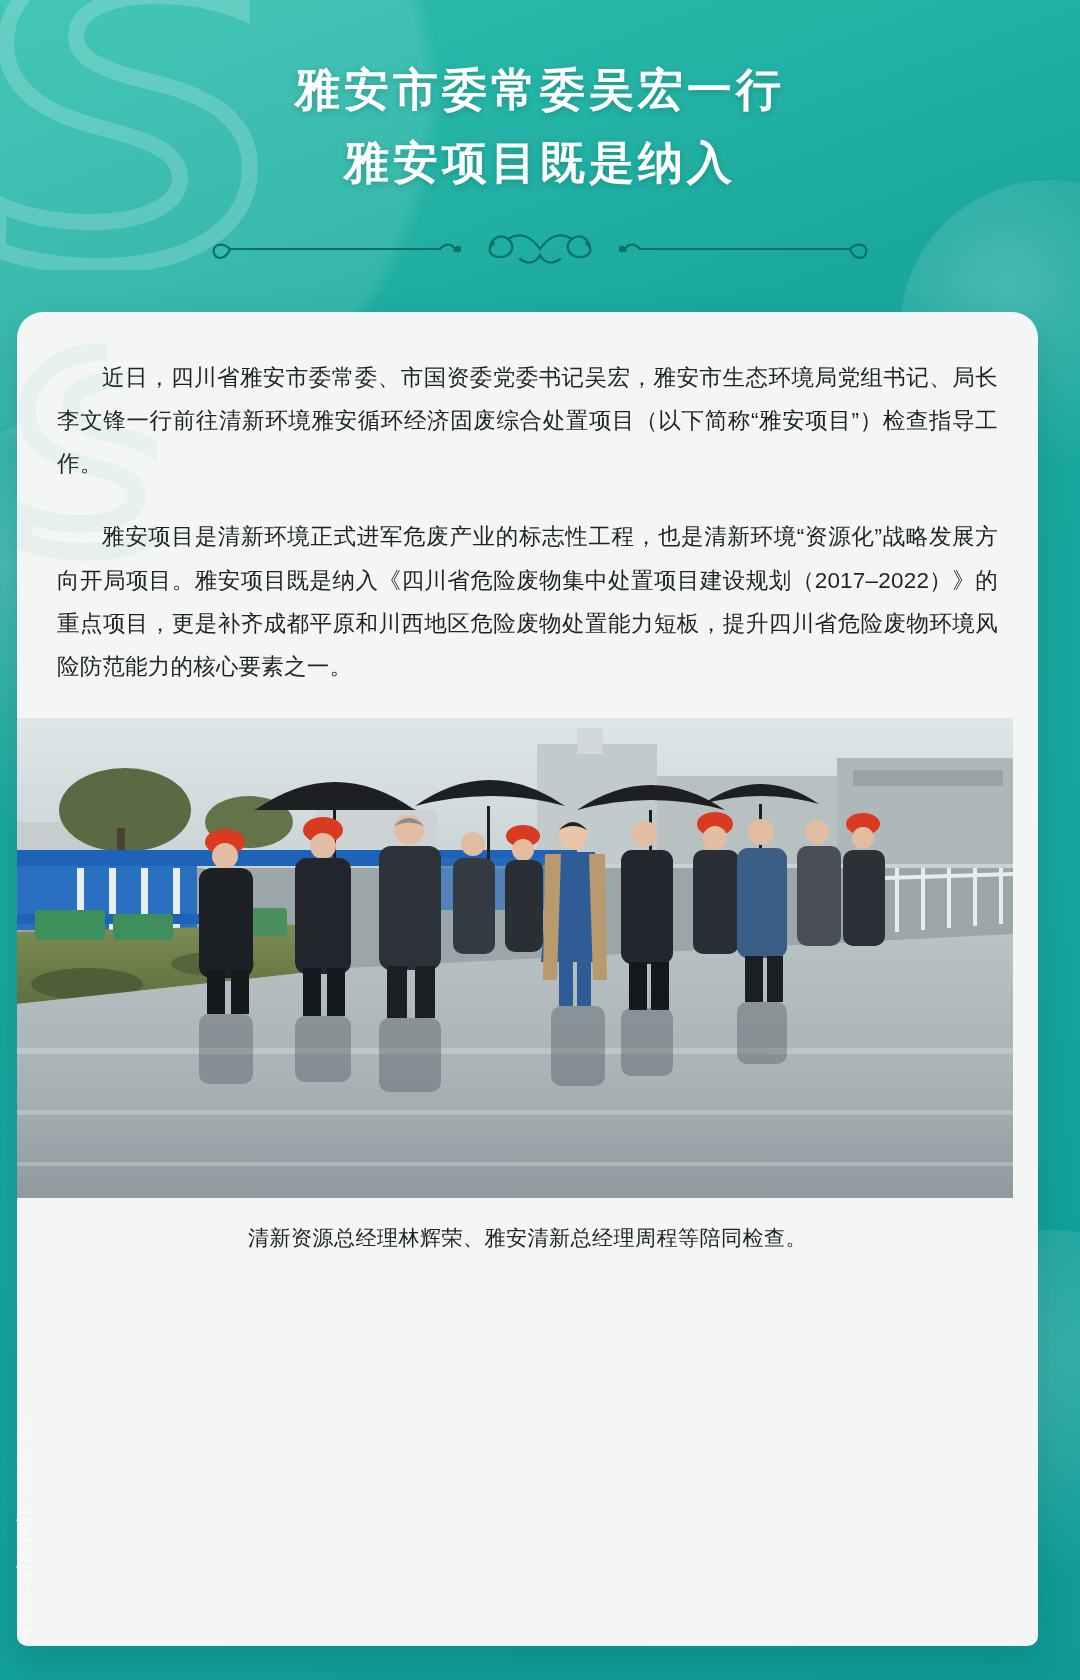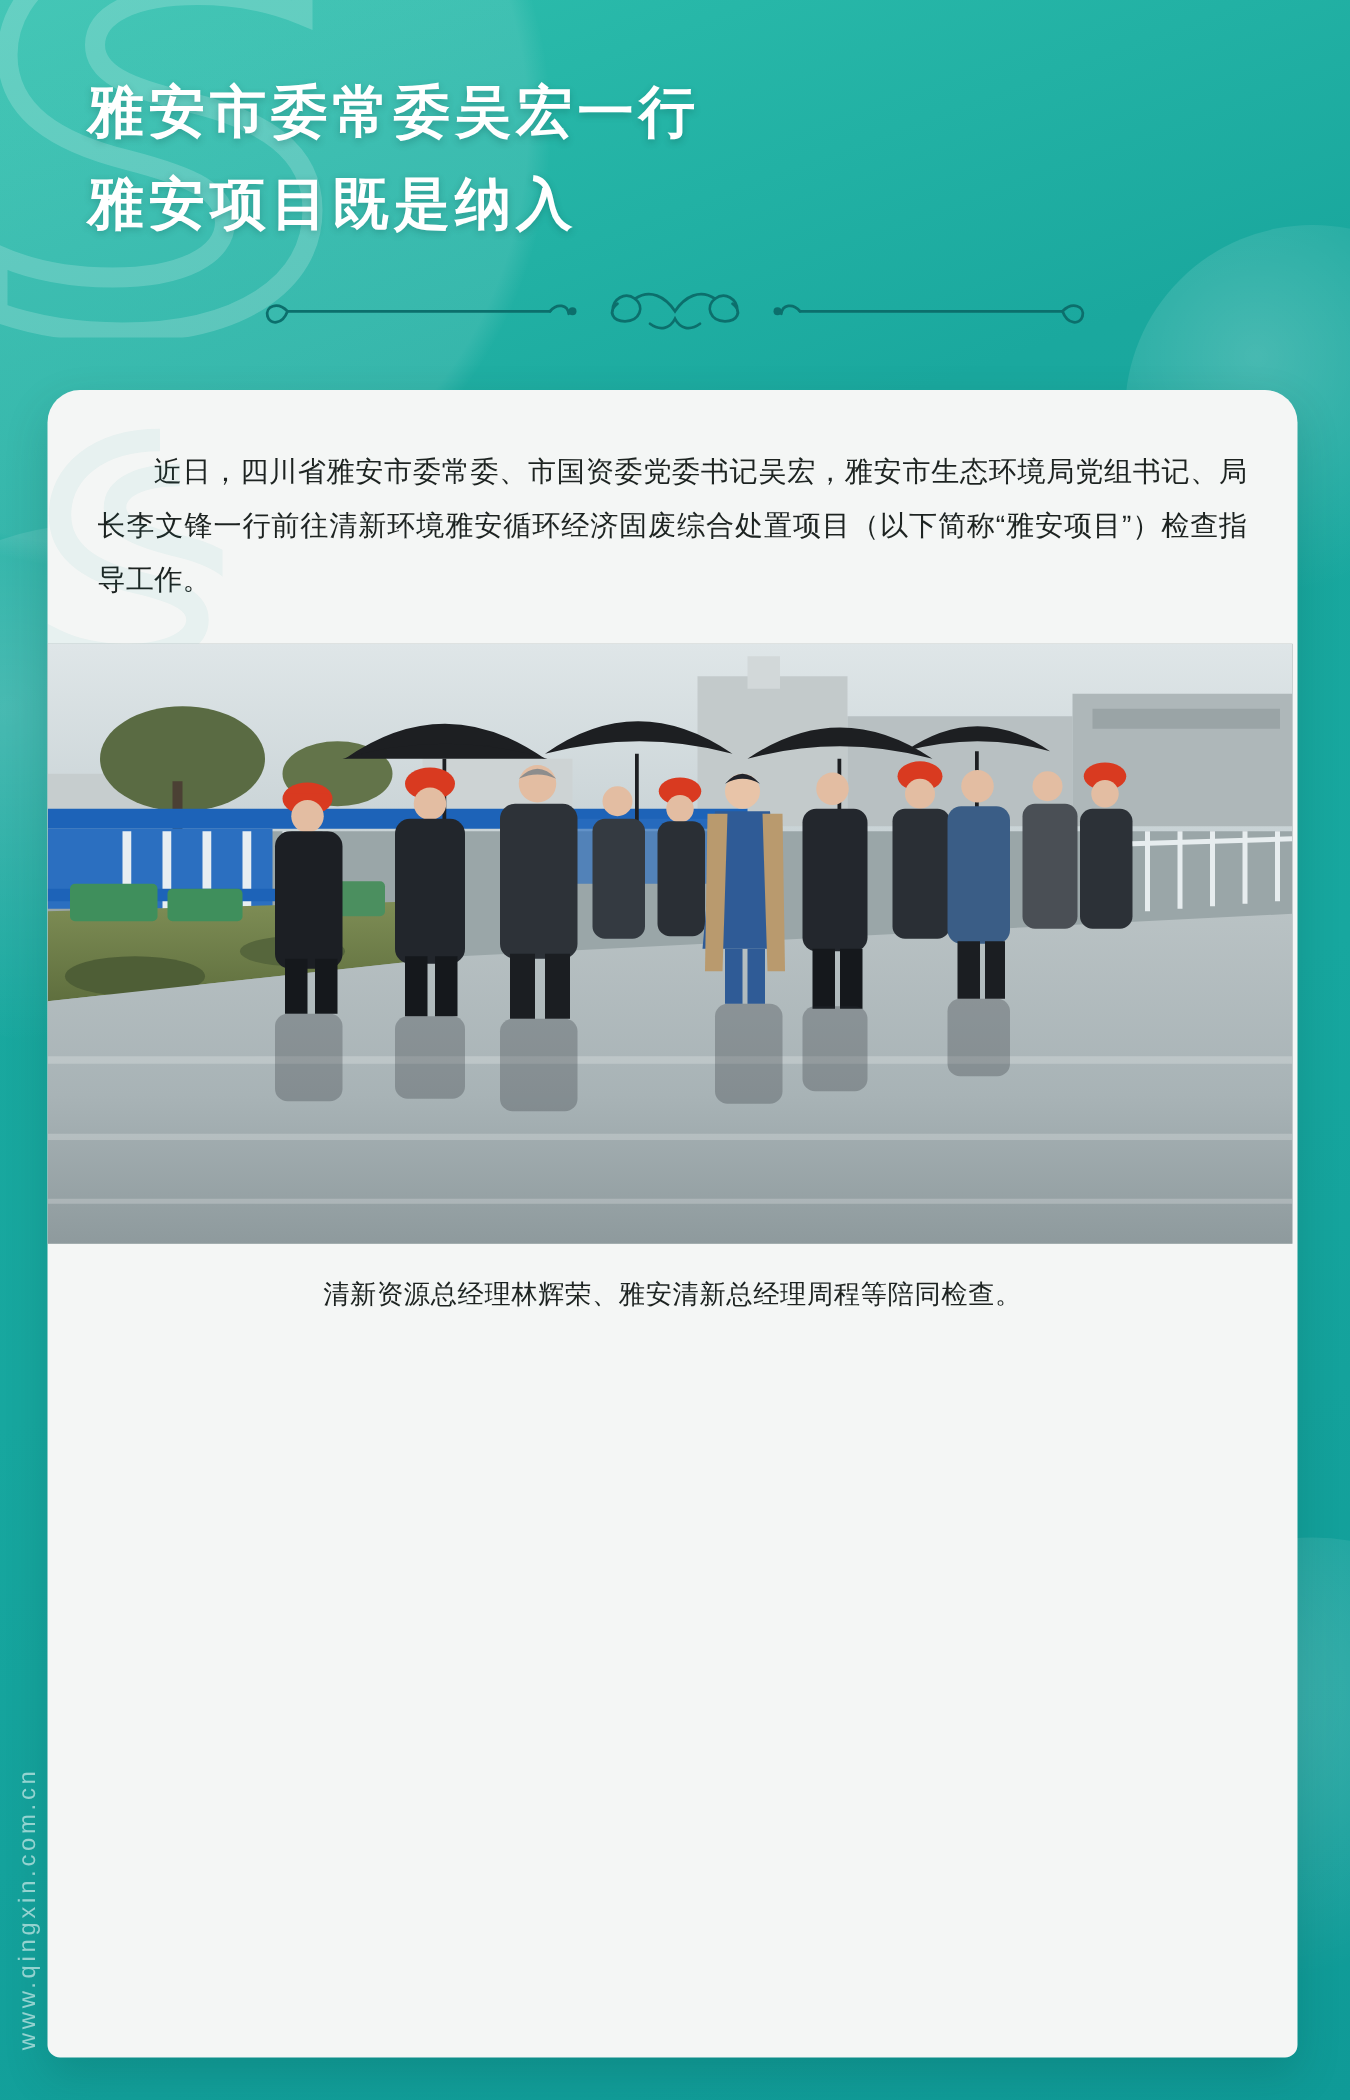--- a/index.html
+++ b/index.html
@@ -42,20 +42,21 @@
     pointer-events: none;
   }
   .blob.b1 { width: 420px; height: 420px; left: -140px; top: 420px; }
   .blob.b2 { width: 300px; height: 300px; right: -120px; top: 180px; }
   .blob.b3 { width: 360px; height: 360px; right: -150px; bottom: 90px; }
 
   
   .header {
     position: relative;
     padding: 54px 70px 0 70px;
+    text-align: center;
   }
   .title-line {
     color: #ffffff;
     font-size: 45px;
     font-weight: bold;
     letter-spacing: 4px;
     line-height: 1.62;
     text-shadow: 0 2px 6px rgba(0, 60, 55, 0.25);
   }
 
@@ -64,21 +65,21 @@
     margin: 26px auto 0 auto;
     width: 700px;
     height: 46px;
     position: relative;
   }
   .divider svg { display: block; }
 
   
   .card {
     position: relative;
-    margin: 40px 42px 0 38px;
+    margin: 40px 42px 0 17px;
     background: #f4f6f5;
     border-radius: 26px 26px 10px 10px;
     box-shadow: 0 14px 34px rgba(0, 60, 55, 0.18);
     padding: 44px 40px 0 40px;
     overflow: hidden;
     min-height: 1290px;
   }
   
   .card-watermark {
     position: absolute;
@@ -183,20 +184,21 @@
   <div class="card">
 
     <div class="card-watermark">
       <svg width="140" height="250" viewBox="0 0 140 250" xmlns="http://www.w3.org/2000/svg">
         <path d="M90 10 C40 10 10 36 10 70 c0 30 26 46 62 54 34 8 48 16 48 30 0 16-22 28-56 28 -22 0-42-4-58-12 l0 30 c18 6 40 10 62 10 58 0 96-24 96-62 0-30-26-46-62-54 -32-8-48-16-48-30 0-16 20-26 52-26" fill="none" stroke="#0f9a97" stroke-width="18"></path>
       </svg>
     </div>
 
     <div class="body-text">
       <p>近日，四川省雅安市委常委、市国资委党委书记吴宏，雅安市生态环境局党组书记、局长李文锋一行前往清新环境雅安循环经济固废综合处置项目（以下简称“雅安项目”）检查指导工作。</p>
+      <p>雅安项目是清新环境正式进军危废产业的标志性工程，也是清新环境“资源化”战略发展方向开局项目。雅安项目既是纳入《四川省危险废物集中处置项目建设规划（2017–2022）》的重点项目，更是补齐成都平原和川西地区危险废物处置能力短板，提升四川省危险废物环境风险防范能力的核心要素之一。</p>
     </div>
 
     <div class="photo-wrap">
       <div class="photo">
         <svg width="996" height="480" viewBox="0 0 996 480" xmlns="http://www.w3.org/2000/svg" aria-label="site photo">
           <defs>
             <linearGradient id="sky" x1="0" y1="0" x2="0" y2="1">
               <stop offset="0%" stop-color="#dfe6e8"></stop>
               <stop offset="100%" stop-color="#c9d3d6"></stop>
             </linearGradient>

